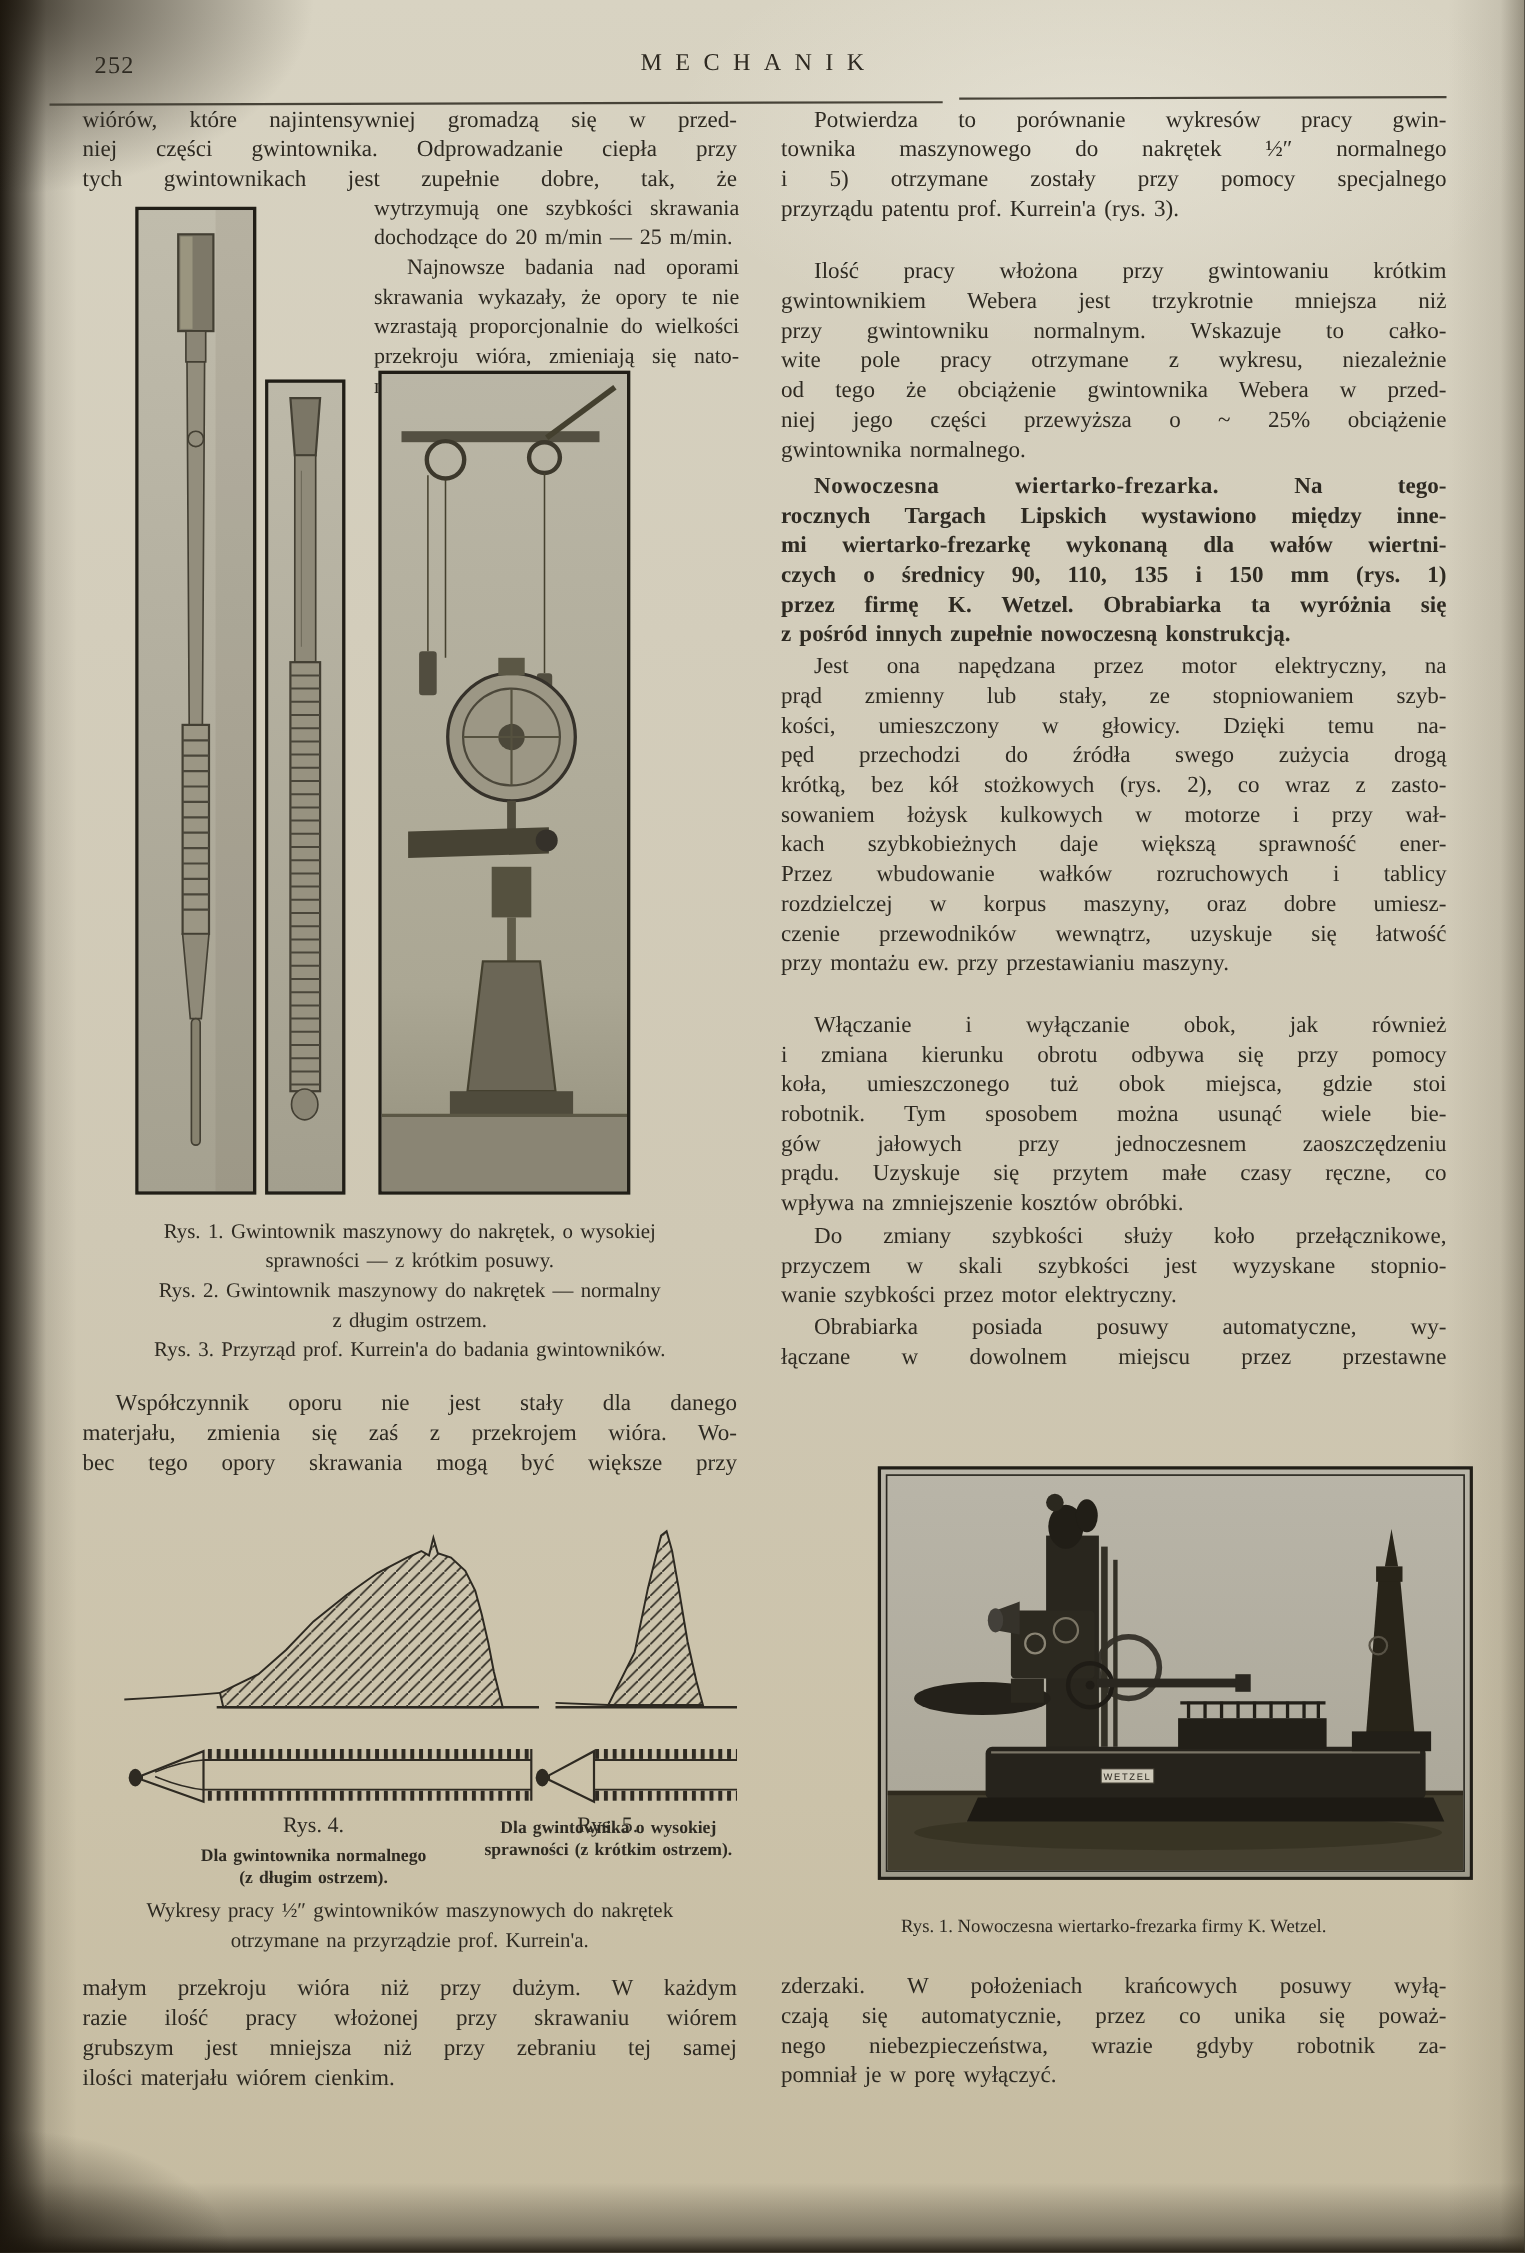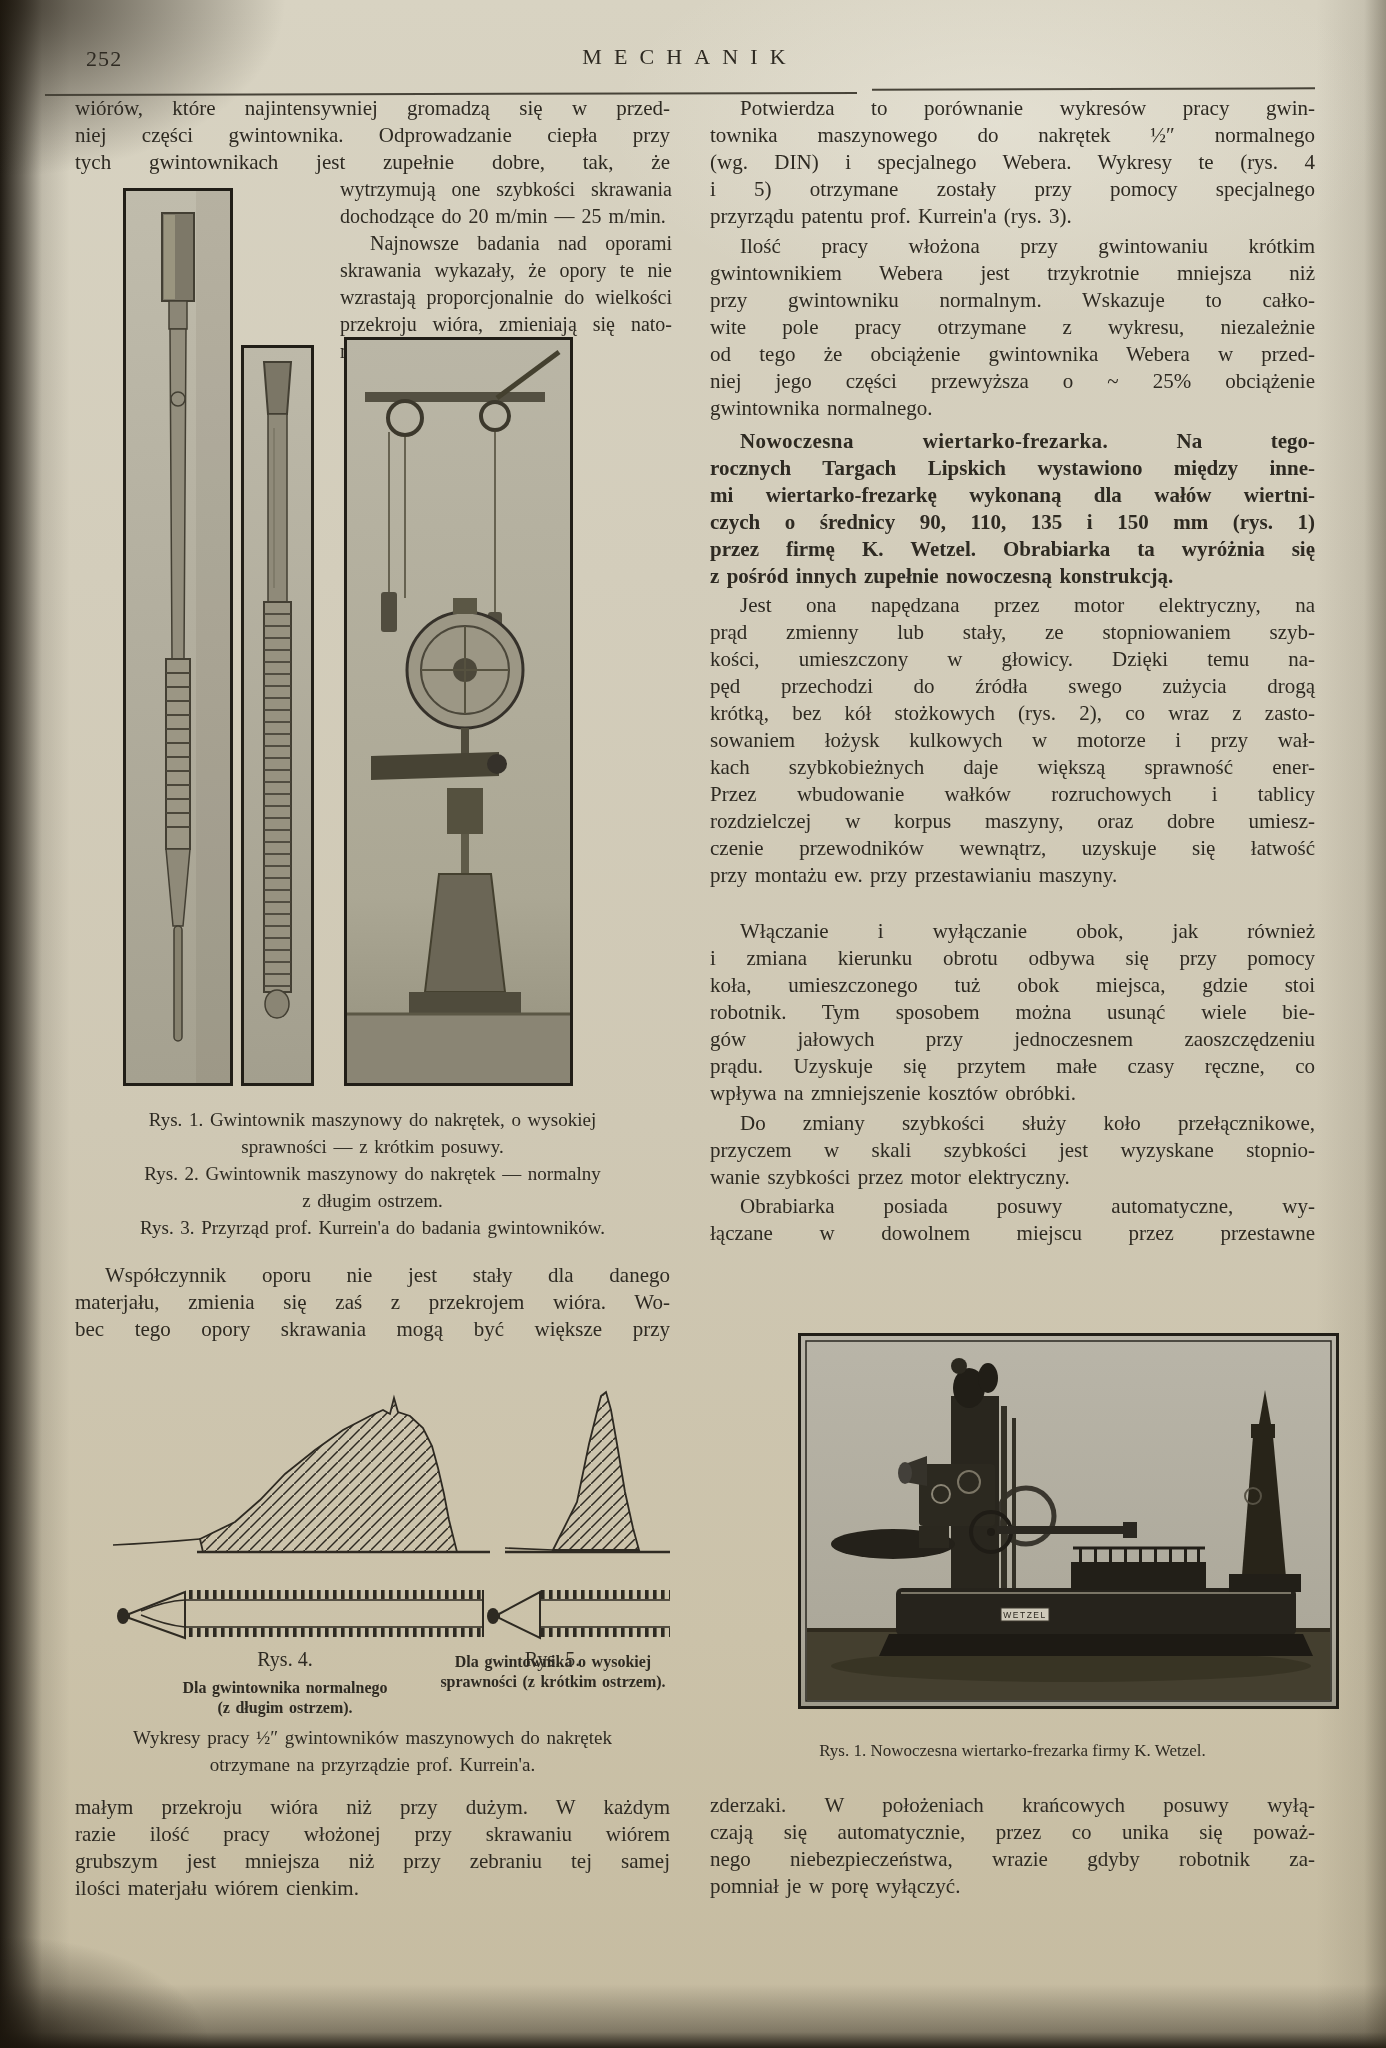--- a/index.html
+++ b/index.html
@@ -272,21 +272,20 @@
   <div class="abs tb endpara" style="left:75px; top:1794px; width:595px;">
       <div class="ln">małym przekroju wióra niż przy dużym. W każdym</div>
       <div class="ln">razie ilość pracy włożonej przy skrawaniu wiórem</div>
       <div class="ln">grubszym jest mniejsza niż przy zebraniu tej samej</div>
       <div class="ln">ilości materjału wiórem cienkim.</div>
     </div>
 
   <div class="abs tb indent endpara" style="left:710px; top:95px; width:605px;">
       <div class="ln">Potwierdza to porównanie wykresów pracy gwin-</div>
       <div class="ln">townika maszynowego do nakrętek ½″ normalnego</div>
-      <div class="ln">(wg. DIN) i specjalnego Webera. Wykresy te (rys. 4</div>
       <div class="ln">i 5) otrzymane zostały przy pomocy specjalnego</div>
       <div class="ln">przyrządu patentu prof. Kurrein'a (rys. 3).</div>
     </div>
   <div class="abs tb indent endpara" style="left:710px; top:233px; width:605px;">
       <div class="ln">Ilość pracy włożona przy gwintowaniu krótkim</div>
       <div class="ln">gwintownikiem Webera jest trzykrotnie mniejsza niż</div>
       <div class="ln">przy gwintowniku normalnym. Wskazuje to całko-</div>
       <div class="ln">wite pole pracy otrzymane z wykresu, niezależnie</div>
       <div class="ln">od tego że obciążenie gwintownika Webera w przed-</div>
       <div class="ln">niej jego części przewyższa o ~ 25% obciążenie</div>

